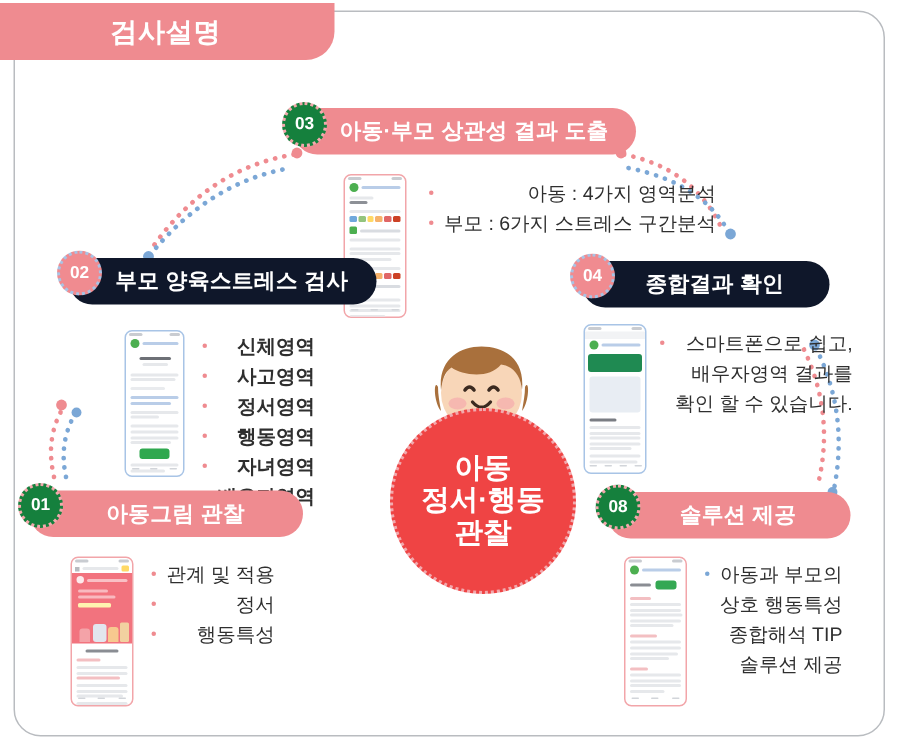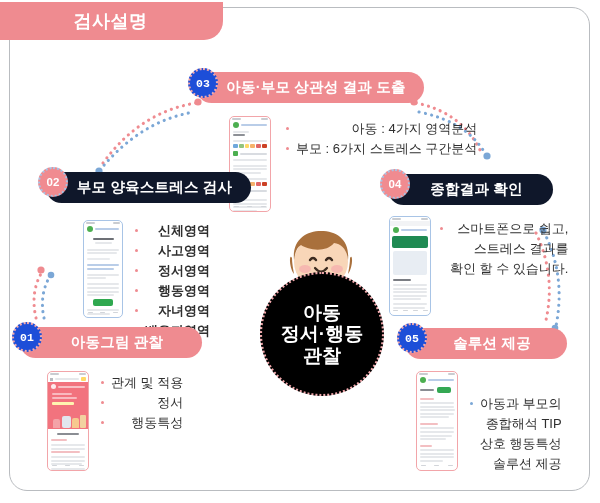--- a/index.html
+++ b/index.html
@@ -57,21 +57,21 @@
   .pill.pink{background:#ef8b90;}
   .pill.blue{background:#0f172a;}
   .badge{
     position:absolute;
     width:30px;height:30px;border-radius:50%;
     display:flex;align-items:center;justify-content:center;
     color:#ffffff;font-size:11.5px;font-weight:bold;
     box-sizing:border-box;
     z-index:4;
   }
-  .badge.blue{background:#1d4ed8;border:2.2px dotted #f2a9ad;font-family:Liberation Mono, monospace;}
+  .badge.blue{background:#15803d;border:2.2px dotted #f2a9ad;}
   .badge.pink{background:#f08b90;border:2.2px dotted #a9c3e4;}
 
   
   .bullets{position:absolute;text-align:right;}
   .bullets li{
     list-style:none;
     position:relative;
     font-size:13px;color:#2f2f2f;
     line-height:17.5px;
     margin:0 0 2.5px 0;
@@ -120,21 +120,21 @@
   .greenbtn{height:7px;margin:3px 9px;background:#2fa84f;border-radius:2px;}
   .greenbadge{height:6px;width:42%;background:#34a853;border-radius:2px;}
   .greenband{height:12px;margin:2px 2px;background:#1f8a52;border-radius:2px;}
   .imgbox{height:24px;margin:3px 3px;background:#e8edf3;border-radius:2px;}
 
   
   .center-wrap{position:absolute;left:246px;top:228px;width:150px;height:170px;}
   .circle{
     position:absolute;left:14px;top:44px;
     width:124px;height:124px;border-radius:50%;
-    background:#000000;
+    background:#ef4444;
     border:2.6px dotted #f2a9ad;
     box-sizing:border-box;
     display:flex;align-items:center;justify-content:center;
     flex-direction:column;
     z-index:3;
   }
   .circle .c1,.circle .c2,.circle .c3{
     color:#fff;font-weight:bold;text-align:center;line-height:1.12;
   }
   .circle .c1{font-size:19px;}
@@ -328,21 +328,21 @@
     <div class="ph-nav">
         <b></b>
         <b></b>
         <b></b>
         <b></b>
       </div>
   </div>
   <div class="bullets" style="left:440px;top:220px;">
     <ul>
       <li>스마트폰으로 쉽고,</li>
-      <li class="nodot">스트레스 결과를</li>
+      <li class="nodot">배우자영역 결과를</li>
       <li class="nodot">확인 할 수 있습니다.</li>
     </ul>
   </div>
 
   <div class="step" style="left:20px;top:327px;width:182px;height:31px;">
     <div class="pill pink" style="width:182px;">
       <span class="ptxt">아동그림 관찰</span>
     </div>
     <div class="badge blue" style="left:-8px;top:-5px;">
       <span>01</span>
@@ -397,21 +397,21 @@
       <li>정서</li>
       <li>행동특성</li>
     </ul>
   </div>
 
   <div class="step" style="left:405px;top:328px;width:162px;height:31px;">
     <div class="pill pink" style="width:162px;">
       <span class="ptxt">솔루션 제공</span>
     </div>
     <div class="badge blue" style="left:-8px;top:-5px;">
-      <span>05</span>
+      <span>08</span>
     </div>
   </div>
 
   <div class="phone pinkb" style="left:416px;top:371px;width:42px;height:100px;">
     <div class="ph-status">
         <i style="width:9px"></i>
         <i style="width:7px"></i>
       </div>
     <div style="display:flex;align-items:center;gap:2px;padding:1px 3px;">
       <div style="width:6px;height:6px;border-radius:50%;background:#4caf50;"></div>
@@ -436,25 +436,25 @@
     <div class="line sh" style="margin-top:2px;"></div>
     <div class="line sh"></div>
     <div class="line sh" style="width:84%;"></div>
     <div class="line sh" style="width:58%;"></div>
     <div class="ph-nav">
         <b></b>
         <b></b>
         <b></b>
       </div>
   </div>
-  <div class="bullets blue-dot" style="left:470px;top:395px;">
+  <div class="bullets blue-dot" style="left:470px;top:374px;">
     <ul>
       <li>아동과 부모의</li>
+      <li class="nodot">상호 행동특성</li>
       <li class="nodot">종합해석 TIP</li>
-      <li class="nodot">상호 행동특성</li>
       <li class="nodot">솔루션 제공</li>
     </ul>
   </div>
 
   <div class="center-wrap">
 
     <svg width="150" height="170" viewBox="0 0 150 170" style="position:absolute;left:0;top:0;z-index:2;">
 
       <path d="M28,96 C28,72 45,58 75,58 C105,58 122,72 122,96 L122,112 L28,112 Z" fill="#7dbf8e"></path>
 

